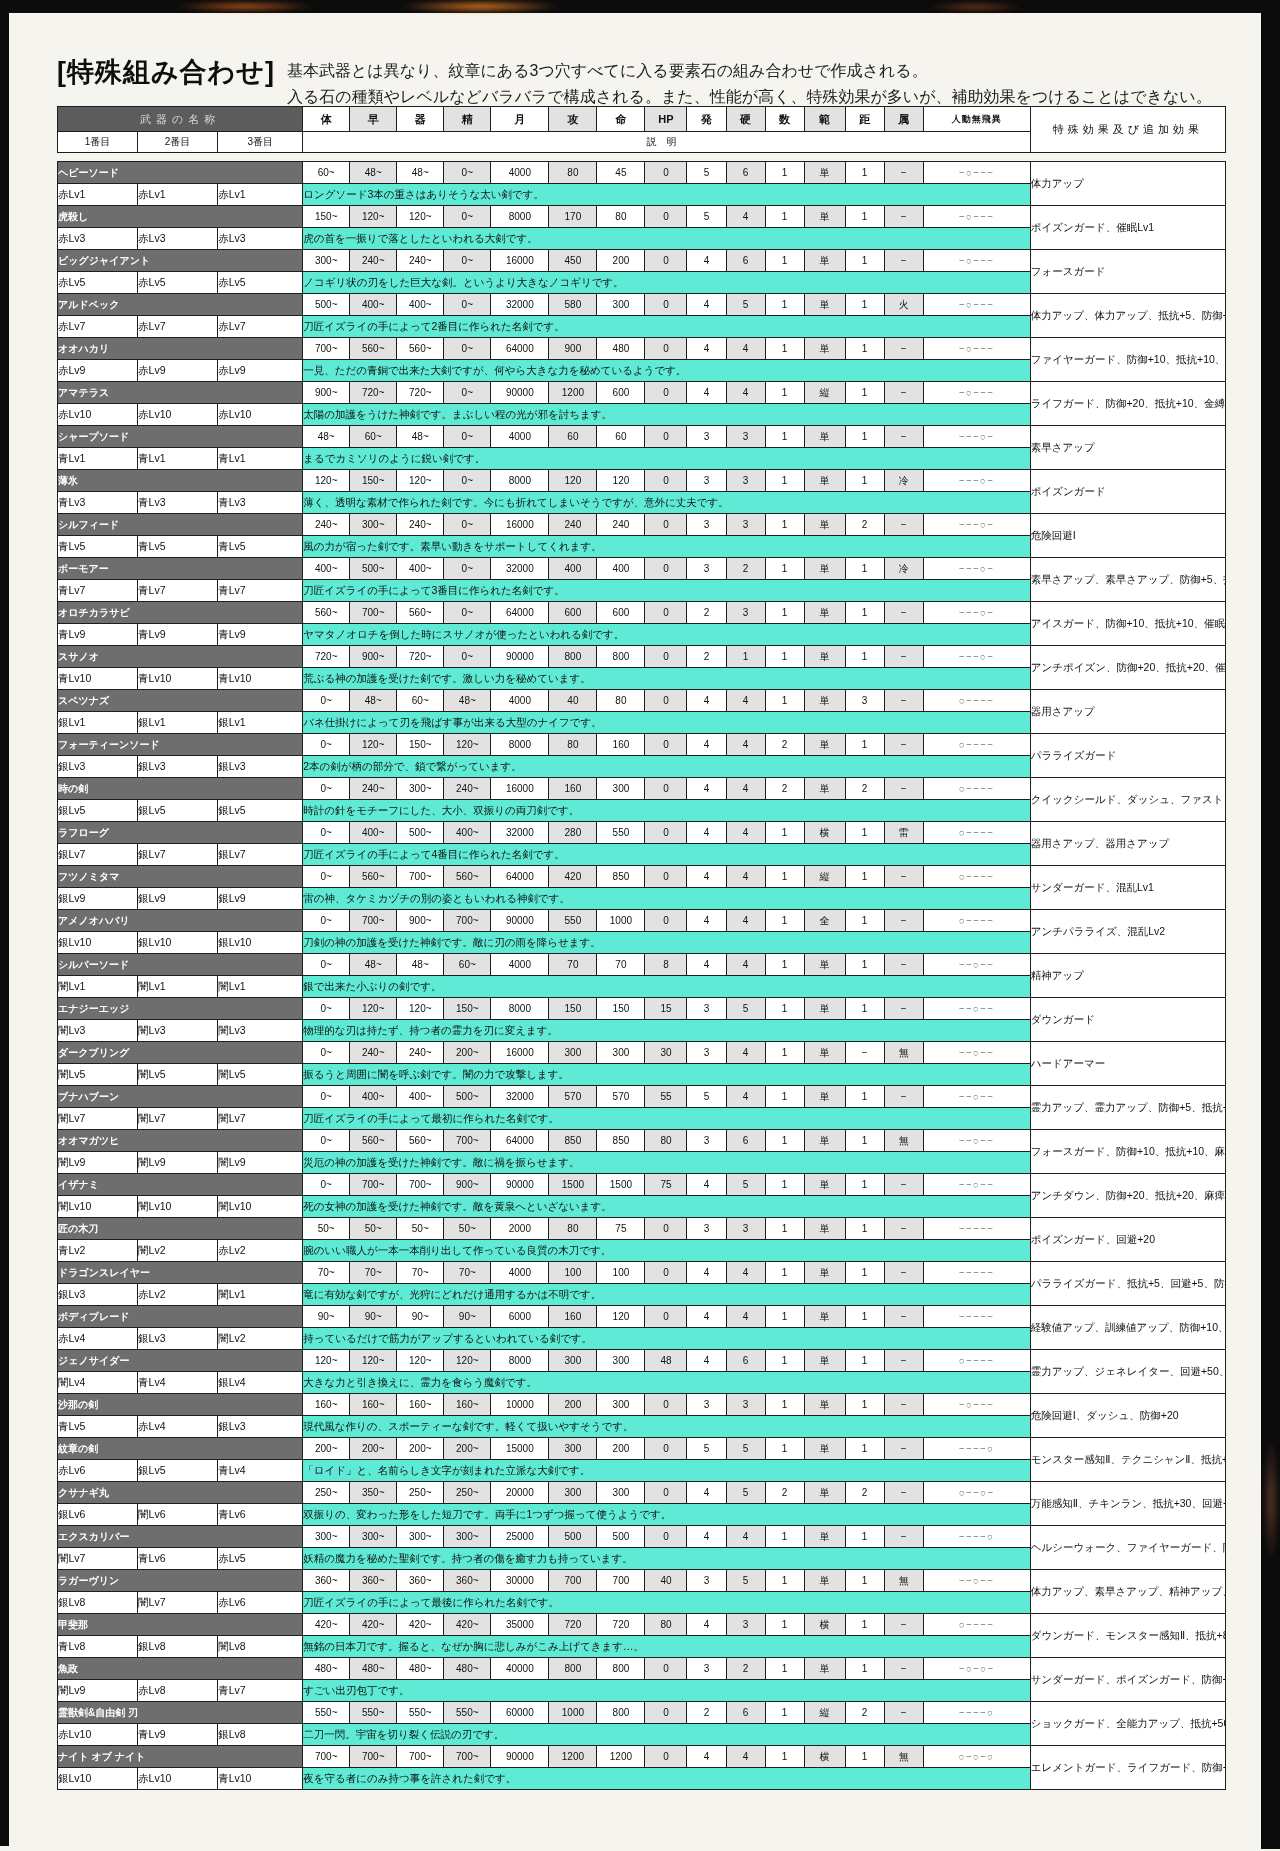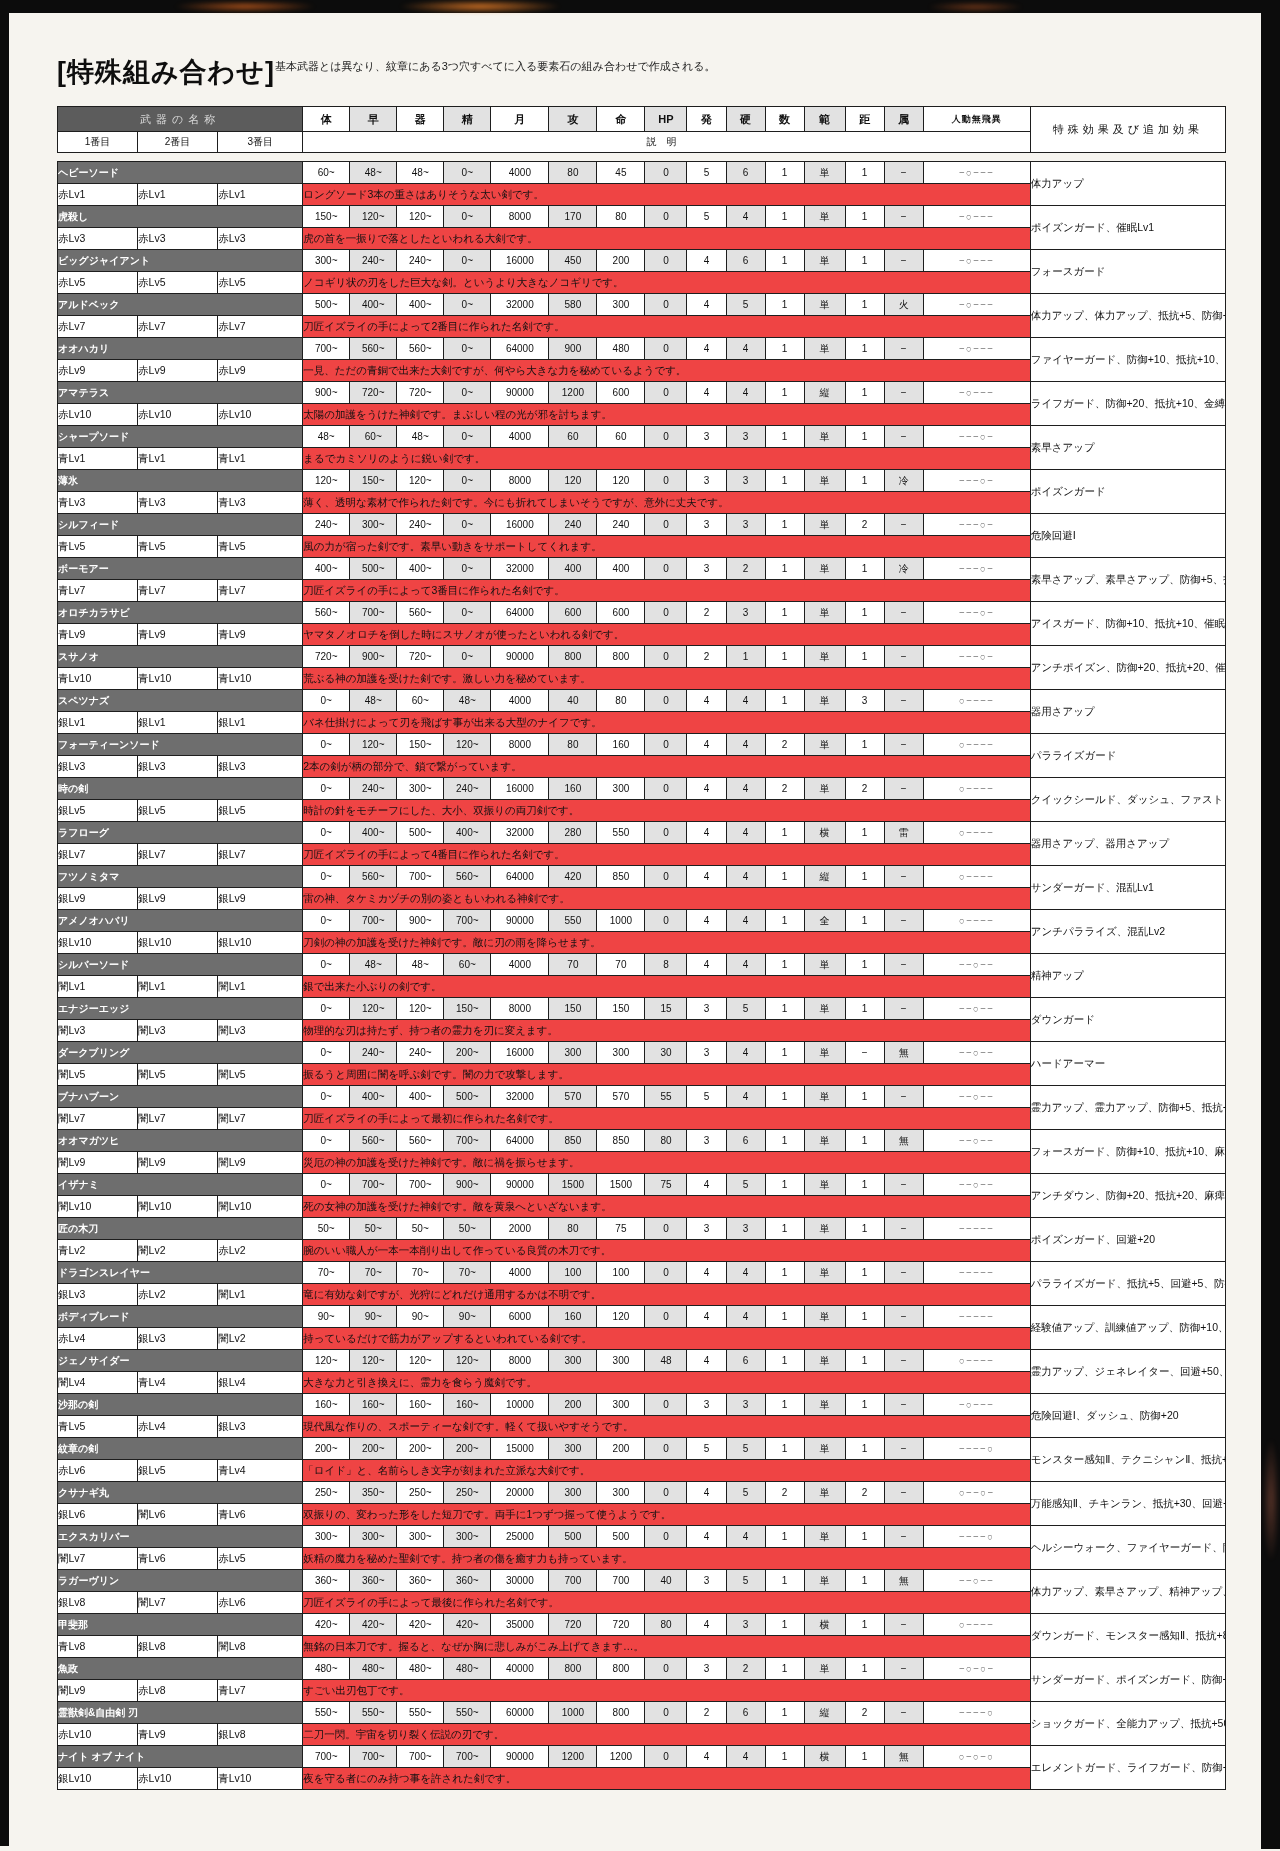--- a/index.html
+++ b/index.html
@@ -10,61 +10,62 @@
   .bar-left{position:absolute;left:0;top:0;width:9px;height:1846px;background:#0c0c0c;}
   .bar-right{position:absolute;left:1261px;top:0;width:19px;height:1849px;background:#0c0c0c;}
   .smudge{position:absolute;filter:blur(2px);border-radius:50%;}
   .sm1{left:175px;top:1px;width:140px;height:11px;background:radial-gradient(ellipse,rgba(198,92,28,.85),rgba(198,92,28,0) 72%);}
   .sm2{left:400px;top:0px;width:160px;height:13px;background:radial-gradient(ellipse,rgba(226,122,38,.9),rgba(226,122,38,0) 72%);}
   .sm3{left:928px;top:2px;width:95px;height:10px;background:radial-gradient(ellipse,rgba(190,88,34,.55),rgba(190,88,34,0) 72%);}
   .sm4{left:1263px;top:1440px;width:16px;height:120px;background:radial-gradient(ellipse,rgba(220,120,90,.35),rgba(220,120,90,0) 75%);}
 
   .title-row{position:absolute;left:57px;top:54px;width:1170px;display:flex;align-items:flex-start;}
   .title{font-size:27px;font-weight:bold;color:#0e0e0e;letter-spacing:1px;white-space:nowrap;}
-  .lead{padding-top:4px;font-size:11px;line-height:1.6;color:#1c1c1c;}
+  .lead{margin-left:12px;padding-top:4px;font-size:16px;line-height:1.6;color:#1c1c1c;}
 
   .tablewrap{position:absolute;left:57px;top:106px;width:1058px;}
   table.grid{border-collapse:collapse;table-layout:fixed;width:1169px;background:#fff;}
   table.grid th,table.grid td{border:1px solid #1e1e1e;overflow:hidden;white-space:nowrap;padding:0;}
   #bodytable{margin-top:8px;}
 
   th.namehead{background:#5c5c5c;color:#d9d9d9;font-size:11px;font-weight:normal;letter-spacing:5px;height:24px;}
   th.stathead{background:#fff;font-size:11px;font-weight:bold;color:#111;height:24px;}
   th.stathead.sh{background:#e2e2e2;}
   th.pathead{font-size:9px;letter-spacing:1px;text-align:center;}
   th.effhead{background:#fff;font-size:11px;font-weight:normal;letter-spacing:4px;color:#111;}
   th.subhead{background:#fff;font-size:10px;font-weight:normal;color:#111;height:20px;}
   th.deschead{background:#fff;font-size:10px;font-weight:normal;letter-spacing:10px;color:#111;}
 
   tr.wrow{height:22px;}
   td.wname{background:#6e6e6e;color:#fff;font-size:10px;font-weight:bold;text-align:left;padding-left:8px;}
   td.stat{font-size:10px;text-align:center;background:#fff;color:#111;}
   td.stat.sh{background:#e2e2e2;}
   td.pattern{font-size:9.5px;color:#666;letter-spacing:1.5px;}
   td.gem{font-size:10.5px;text-align:left;padding-left:12px;background:#fff;color:#111;}
-  td.desc{font-size:10.5px;text-align:left;padding-left:8px;background:#ef4444;color:#111;}
+  td.desc{font-size:10.5px;text-align:left;padding-left:8px;background:#5eead4;color:#111;}
   td.eff{font-size:10.5px;text-align:left;padding:1px 6px;background:#fff;color:#111;
          white-space:normal;line-height:1.35;vertical-align:middle;}
 </style>
 </head>
 <body>
 
 <div class="page">
   <div class="bar-top"></div>
   <div class="bar-left"></div>
   <div class="bar-right"></div>
   <div class="smudge sm1"></div>
   <div class="smudge sm2"></div>
   <div class="smudge sm3"></div>
   <div class="smudge sm4"></div>
 
   <div class="title-row">
     <div class="title">[特殊組み合わせ]</div>
     <div class="lead">
       <div>基本武器とは異なり、紋章にある3つ穴すべてに入る要素石の組み合わせで作成される。</div>
+      <div>入る石の種類やレベルなどバラバラで構成される。また、性能が高く、特殊効果が多いが、補助効果をつけることはできない。</div>
     </div>
   </div>
 
   <div class="tablewrap">
     <table class="grid" id="headtable">
         <colgroup>
           <col style="width: 80px;">
           <col style="width: 80px;">
           <col style="width: 85px;">
           <col style="width: 47px;">

